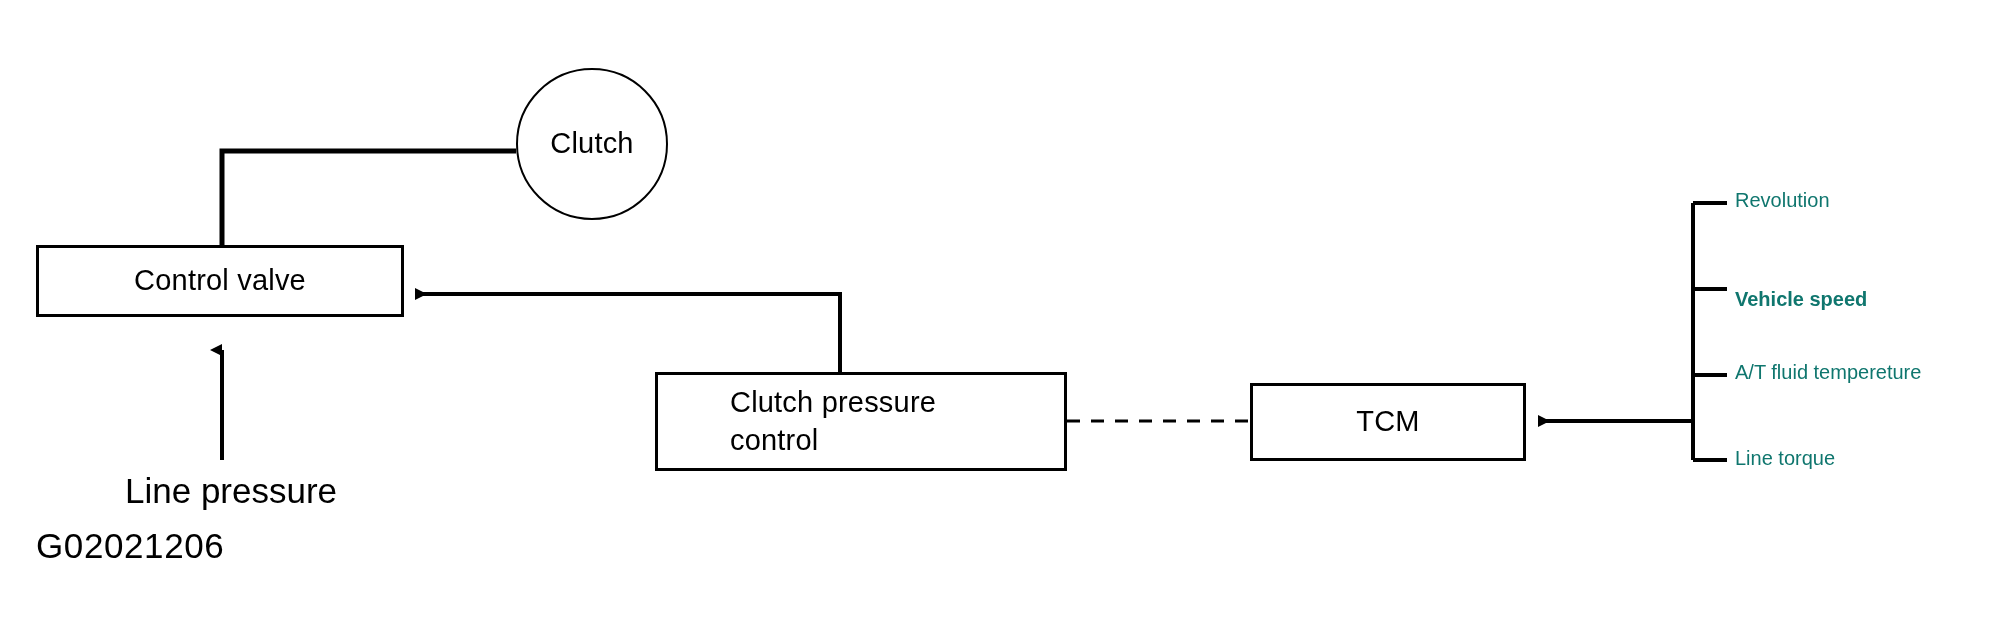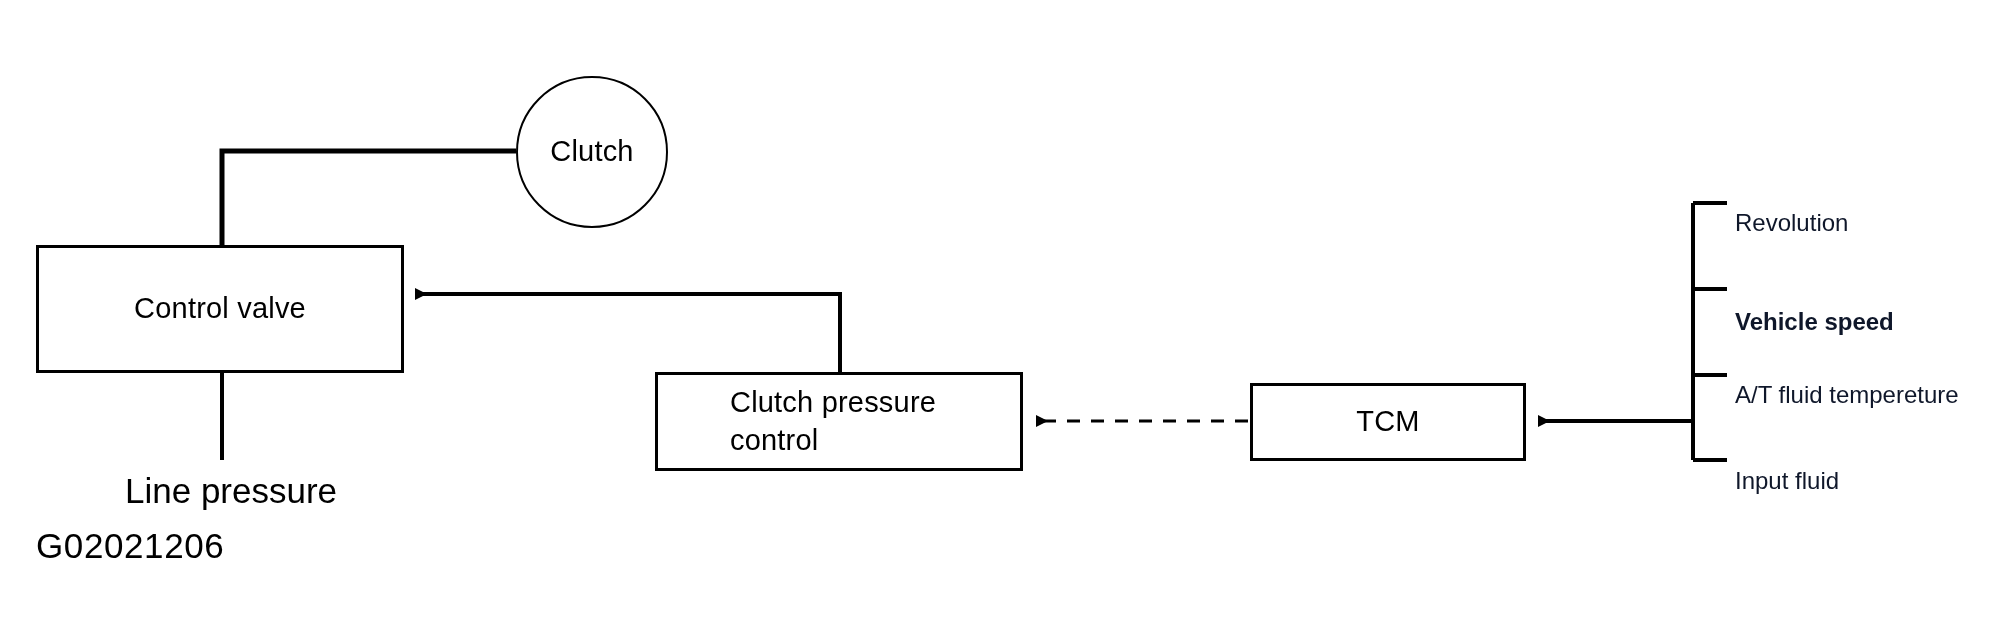--- a/index.html
+++ b/index.html
@@ -44,42 +44,42 @@
     font-size: 29px;
     line-height: 1.28;
     letter-spacing: 0.2px;
     white-space: pre-line;
     color: #000000;
   }
   #node-control-valve {
     left: 36px;
     top: 245px;
     width: 368px;
-    height: 128px;
+    height: 72px;
   }
   #node-clutch-pressure-control {
     left: 655px;
     top: 372px;
-    width: 368px;
+    width: 412px;
     height: 99px;
     padding-left: 72px;
   }
   #node-clutch-pressure-control .node-label {
     text-align: left;
   }
   #node-tcm {
     left: 1250px;
     top: 383px;
     width: 276px;
     height: 78px;
   }
   #node-clutch-circle {
     position: absolute;
     left: 516px;
-    top: 76px;
+    top: 68px;
     width: 152px;
     height: 152px;
     box-sizing: border-box;
     border: 2px solid #000000;
     border-radius: 50%;
     background: #ffffff;
     display: flex;
     align-items: center;
     justify-content: center;
   }
@@ -95,25 +95,24 @@
     top: 470px;
   }
   #figure-code {
     left: 36px;
     top: 525px;
     font-size: 35px;
     letter-spacing: 0.6px;
   }
   .signal-label {
     position: absolute;
-    font-size: 24px;
+    font-size: 20px;
     line-height: 1.2;
     white-space: nowrap;
-    color: #0f172a;
-    margin-top: 21px;
+    color: #0f766e;
   }
   #signal-label-0 { left: 1735px; top: 188px; }
   #signal-label-1 { left: 1735px; top: 287px; font-weight: bold; }
   #signal-label-2 { left: 1735px; top: 360px; }
   #signal-label-3 { left: 1735px; top: 446px; }
 </style>
 </head>
 <body>
 
 <div id="diagram-root">
@@ -172,17 +171,17 @@
 
   <div class="node-box center-text" id="node-tcm">
     <span class="node-label">TCM</span>
   </div>
 
   <div class="free-label" id="label-line-pressure">Line pressure</div>
 
   <div class="signal-label" id="signal-label-0">Revolution</div>
   <div class="signal-label" id="signal-label-1">Vehicle speed</div>
   <div class="signal-label" id="signal-label-2">A/T fluid tempereture</div>
-  <div class="signal-label" id="signal-label-3">Input fluid</div>
+  <div class="signal-label" id="signal-label-3">Line torque</div>
 
   <div class="free-label" id="figure-code">G02021206</div>
 
 </div>
 
 </body></html>

